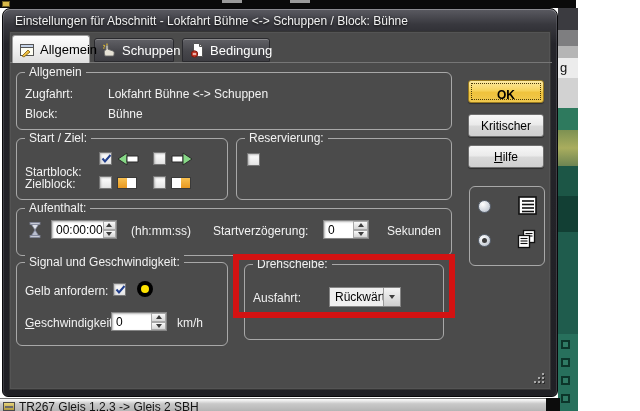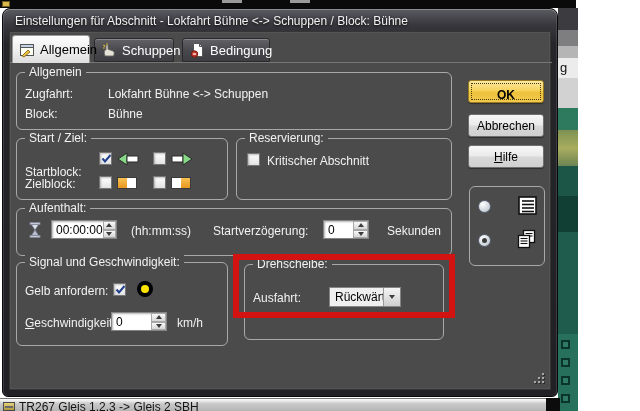--- a/index.html
+++ b/index.html
@@ -196,21 +196,20 @@
         <span class="chk" style="left:136px; top:37px;"></span>
         <span class="blockicon" style="left:154px; top:38px;">
           <span class="half" style="background:#ffffff;"></span>
             <span class="half" style="background:linear-gradient(#f8c050,#e89820);"></span>
         </span>
       </div>
 
       <div class="grp" style="left:226px; top:106px; width:216px; height:62px;padding-left:8px;">
         <span class="grp-title">Reservierung:</span>
         <span class="chk" style="left:10px; top:14px;"></span>
-        <span class="lbl" style="left:30px; top:15px;">Kritischer Abschnitt</span>
       </div>
 
       <div class="grp" style="left:6px; top:176px; width:436px; height:48px;">
         <span class="grp-title">Aufenthalt:</span>
         <span style="position:absolute; left:12px; top:13px;">
           <svg width="12" height="16" viewBox="0 0 12 16">
             <rect x="1" y="0.5" width="10" height="2" fill="#c6cad6" stroke="#80859a" stroke-width="0.8"></rect>
             <rect x="1" y="13.5" width="10" height="2" fill="#c6cad6" stroke="#80859a" stroke-width="0.8"></rect>
             <polygon points="2.5,2.5 9.5,2.5 6,8" fill="#dfe2ea" stroke="#80859a" stroke-width="0.8"></polygon>
             <polygon points="6,8 2.5,13.5 9.5,13.5" fill="#b9bece" stroke="#80859a" stroke-width="0.8"></polygon>
@@ -277,21 +276,21 @@
           <span class="dbtn">
               <i class="tri-down"></i>
             </span>
         </div>
       </div>
 
       <div class="btn ok" style="left:458px; top:48px;">
           <span>OK</span>
         </div>
       <div class="btn" style="left:458px; top:82px;">
-          <span>Abbrechen</span>
+          <span>Kritischer</span>
         </div>
       <div class="btn" style="left:458px; top:113px;text-align:center;">
           <span><span class="u">H</span><span>ilfe</span></span>
         </div>
 
       <div class="viewgrp" style="left:459px; top:154px; width:76px; height:80px;">
         <span class="radio" style="left:8px; top:13px;"></span>
         <span style="position:absolute; left:48px; top:9px;">
           <svg width="19" height="19" viewBox="0 0 19 19">
             <rect x="1" y="1" width="17" height="17" fill="#ffffff" stroke="#111" stroke-width="1.6"></rect>

